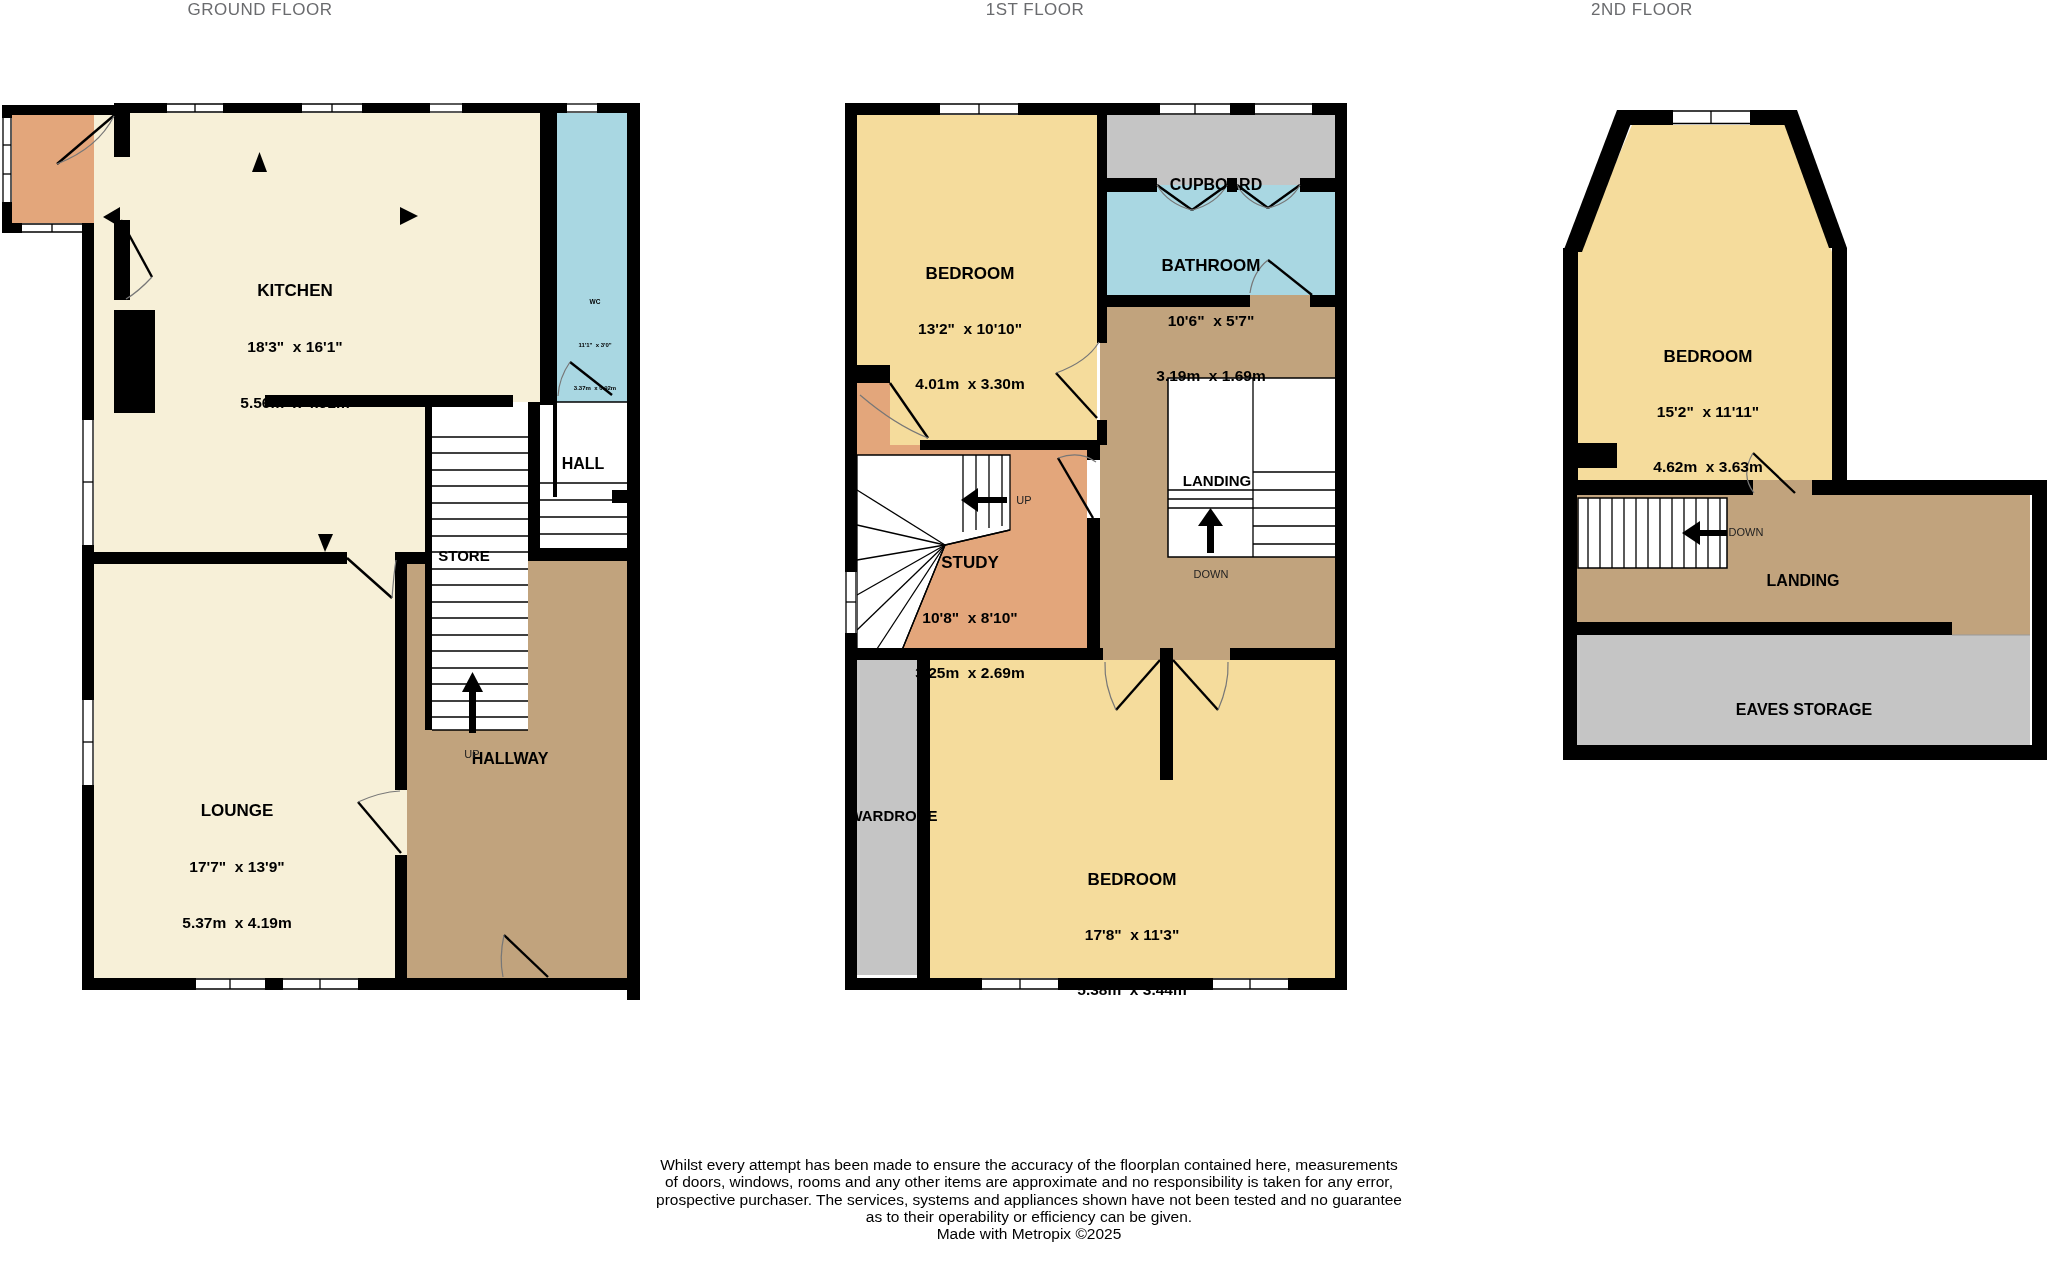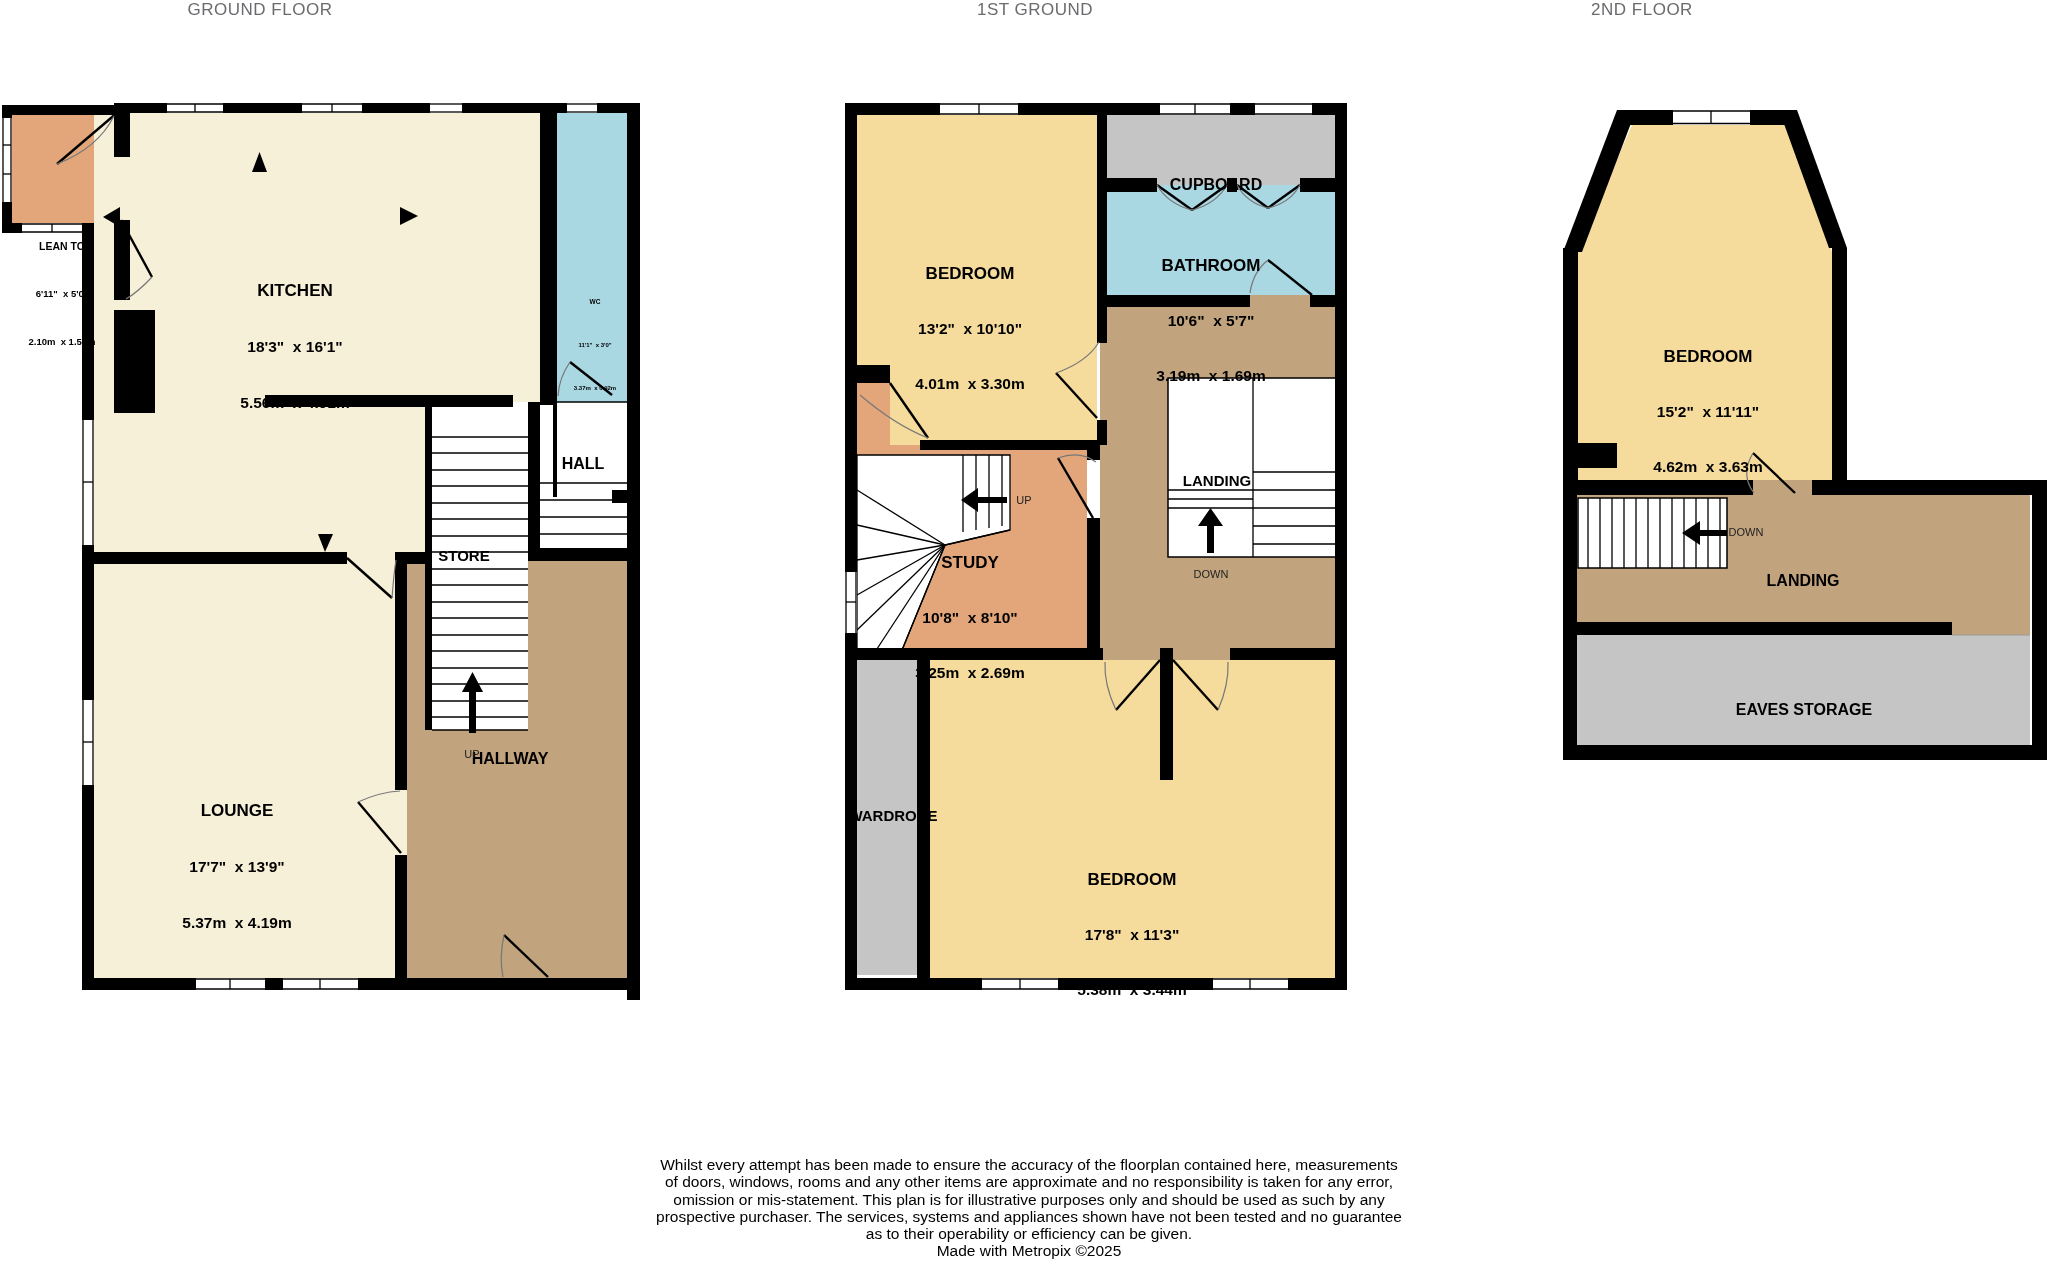--- a/index.html
+++ b/index.html
@@ -33,21 +33,21 @@
   .arc{stroke:#777;stroke-width:1.2;fill:none;}
   .cream{fill:#F7F0D8;} .yellow{fill:#F5DC9C;} .orange{fill:#E3A67B;}
   .blue{fill:#A9D7E2;} .brown{fill:#C1A37D;} .gray{fill:#C5C5C5;} .white{fill:#fff;}
 </style>
 </head>
 <body>
 
 <div id="stage">
 
   <div class="floor-title" style="left:260px;top:10px">GROUND FLOOR</div>
-  <div class="floor-title" style="left:1035px;top:10px">1ST GROUND</div>
+  <div class="floor-title" style="left:1035px;top:10px">1ST FLOOR</div>
   <div class="floor-title" style="left:1642px;top:10px">2ND FLOOR</div>
 
   <div class="plan" style="left:0;top:100px;width:645px;height:910px">
     <svg width="645" height="910" viewBox="0 0 645 910">
 
       <g>
         <rect class="orange" x="12" y="15" width="102" height="108"></rect>
         <rect class="cream" x="94" y="13" width="448" height="294"></rect>
         <rect class="cream" x="94" y="295" width="331" height="169"></rect>
         <rect class="cream" x="94" y="452" width="313" height="436"></rect>
@@ -214,25 +214,20 @@
         <polygon points="418,116 400,107 400,125"></polygon>
         <polygon points="325,452 318,434 333,434"></polygon>
       </g>
 
       <g fill="#000">
         <rect x="469" y="592" width="7" height="41"></rect>
         <polygon points="462,592 472.5,572 483,592"></polygon>
       </g>
     </svg>
 
-    <div class="lbl block" style="left:62px;top:104px">
-      <div class="small-name">LEAN TO</div>
-      <div class="small-dim">6'11"  x 5'0"</div>
-      <div class="small-dim">2.10m  x 1.52m</div>
-    </div>
     <div class="lbl block" style="left:295px;top:145px">
       <div class="rm-name">KITCHEN</div>
       <div class="rm-dim">18'3"  x 16'1"</div>
       <div class="rm-dim">5.56m  x 4.91m</div>
     </div>
     <div class="lbl block" style="left:595px;top:162px">
       <div class="tiny-name">WC</div>
       <div class="tiny-dim">11'1"  x 3'0"</div>
       <div class="tiny-dim">3.37m  x 0.92m</div>
     </div>
@@ -493,19 +488,18 @@
       <div class="rm-dim">4.62m  x 3.63m</div>
     </div>
     <div class="lbl single dir" style="left:191px;top:432px">DOWN</div>
     <div class="lbl single tag16" style="left:248px;top:461px">LANDING</div>
     <div class="lbl single tag16" style="left:249px;top:590px">EAVES STORAGE</div>
   </div>
 
   <div id="disclaimer">
     <div>Whilst every attempt has been made to ensure the accuracy of the floorplan contained here, measurements</div>
     <div>of doors, windows, rooms and any other items are approximate and no responsibility is taken for any error,</div>
-    <div>omission or mis-statement. This plan is for illustrative purposes only and should be used as such by any</div>
     <div>prospective purchaser. The services, systems and appliances shown have not been tested and no guarantee</div>
     <div>as to their operability or efficiency can be given.</div>
     <div>Made with Metropix ©2025</div>
   </div>
 
 </div>
 
 </body></html>

